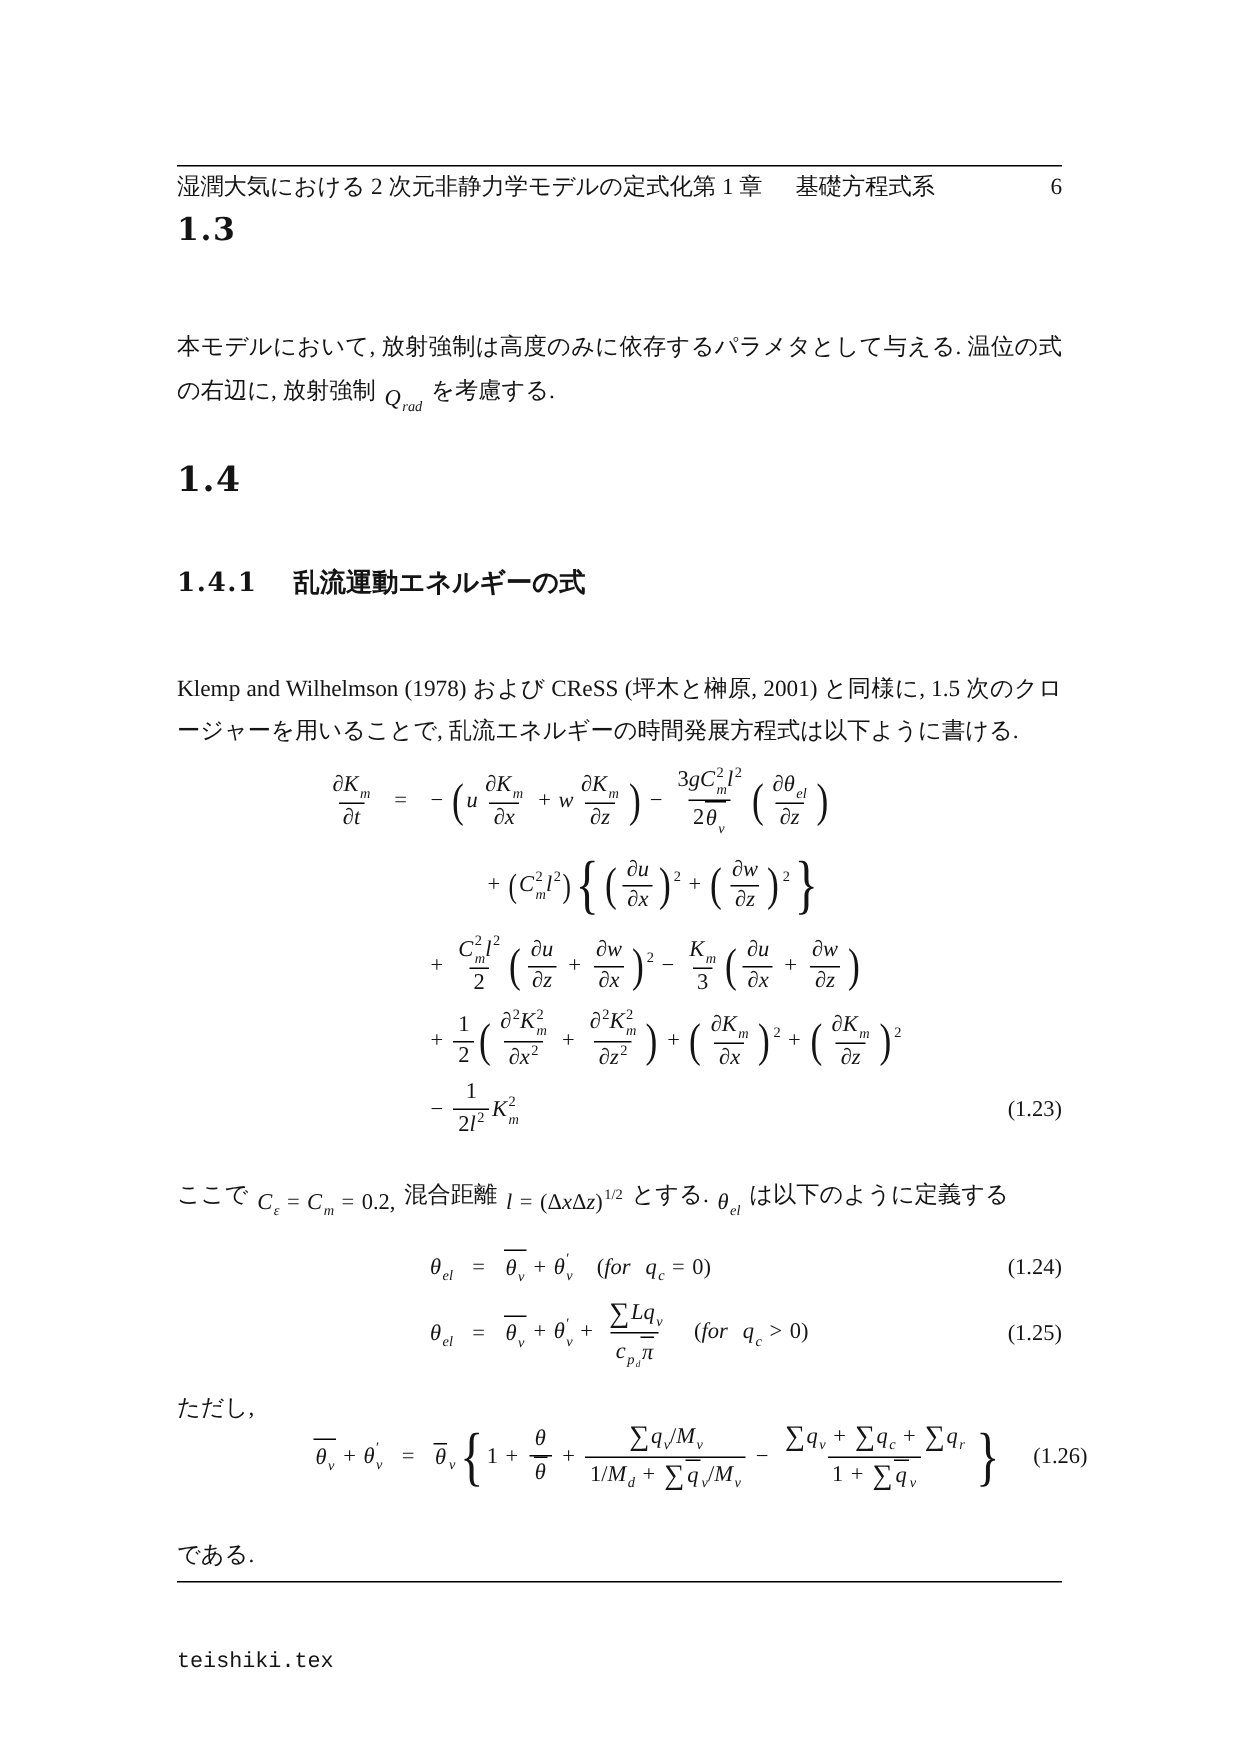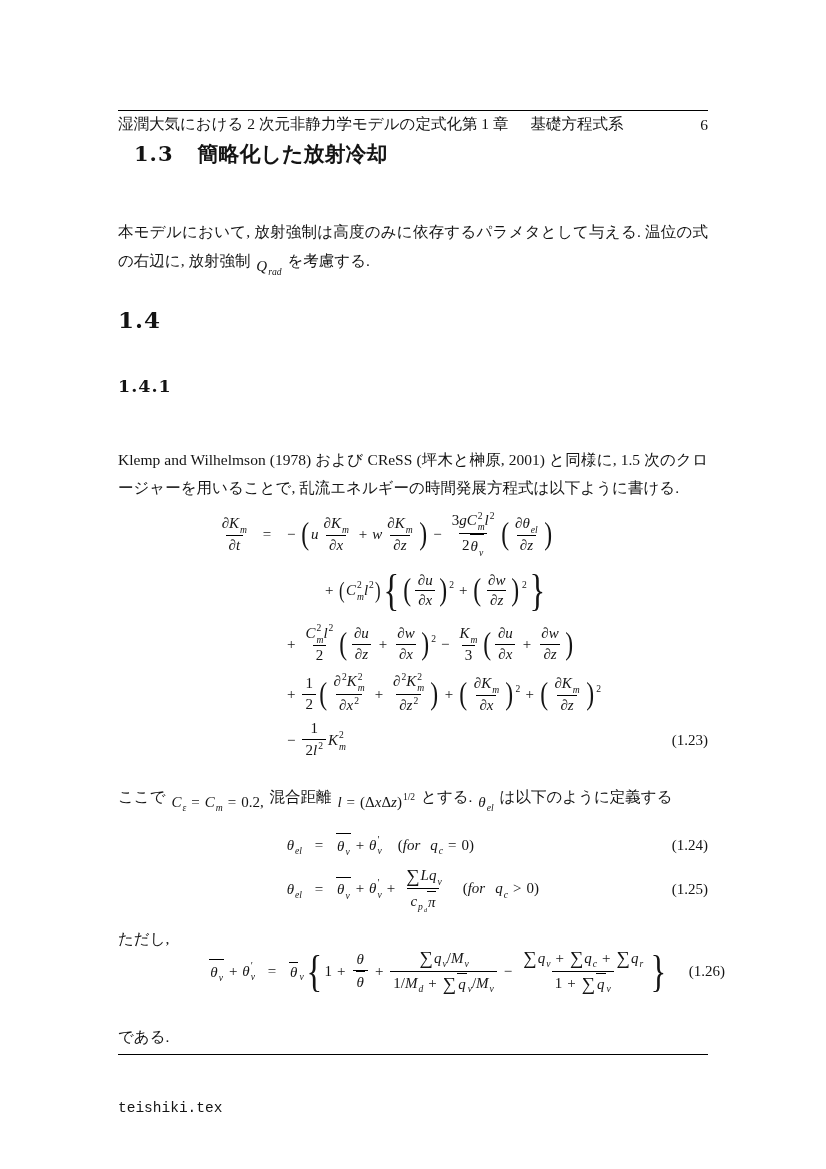--- a/index.html
+++ b/index.html
@@ -13,21 +13,21 @@
   .hdr .spc{flex:1;}
   .rule{border-top:1.4px solid #000;height:0;}
   .hrule{top:110px;}
   .frule{top:1054px;border-top:1px solid #000;}
   .ftr{top:1100px;display:flex;align-items:baseline;font-size:15px;}
   .ftr .file{font-family:"Liberation Mono","DejaVu Sans Mono",monospace;font-size:14.5px;}
   .ftr .spc{flex:1;}
 
   
   .sec{display:flex;align-items:baseline;font-weight:bold;}
-  .h13{top:140px;font-size:21px;margin-left:16px;}
+  .h13{top:140px;font-size:21px;}
   .h14{top:306px;font-size:23px;}
   .h141{top:376px;font-size:17.5px;}
   .sec .hnum{font-family:"DejaVu Serif","Liberation Serif",serif;letter-spacing:1px;}
   .sec .htxt{font-family:"Liberation Sans","DejaVu Sans",sans-serif;margin-left:24px;}
 
   
   .para{font-size:15.5px;line-height:29px;text-align:justify;}
   .p1{top:201px;}
   .p2{top:430px;line-height:28px;}
   .p3{top:766px;}
@@ -75,21 +75,20 @@
 <header class="abs hdr">
   <span>湿潤大気における 2 次元非静力学モデルの定式化第 1 章</span>
   <span class="ctr">基礎方程式系</span>
   <span class="spc"></span>
   <span>6</span>
 </header>
 <div class="abs rule hrule"></div>
 
 <div class="abs sec h13">
   <span class="hnum">1.3</span>
-  <span class="htxt">簡略化した放射冷却</span>
 </div>
 
 <p class="abs para p1"><span>本モデルにおいて, 放射強制は高度のみに依存するパラメタとして与える. 温位の式の右辺に, 放射強制</span> <span class="im">
       <span class="se">
         <span class="mrow">
           <span class="mi">Q</span>
         </span>
         <span class="sc">
           <span class="su"></span>
           <span class="sb">
@@ -98,20 +97,21 @@
         </span>
       </span>
     </span> <span>を考慮する.</span></p>
 
 <div class="abs sec h14">
   <span class="hnum">1.4</span>
 </div>
 
 <div class="abs sec h141">
   <span class="hnum">1.4.1</span>
+  <span class="htxt">乱流運動エネルギーの式</span>
 </div>
 
 <p class="abs para p2">Klemp and Wilhelmson (1978) および CReSS (坪木と榊原, 2001) と同様に, 1.5 次のクロージャーを用いることで, 乱流エネルギーの時間発展方程式は以下ように書ける.</p>
 
 <div class="abs eqg e123">
   <div class="eqr g123 h56">
     <span class="lhs">
         <span class="fr">
           <span class="fn">
             <span class="se">

